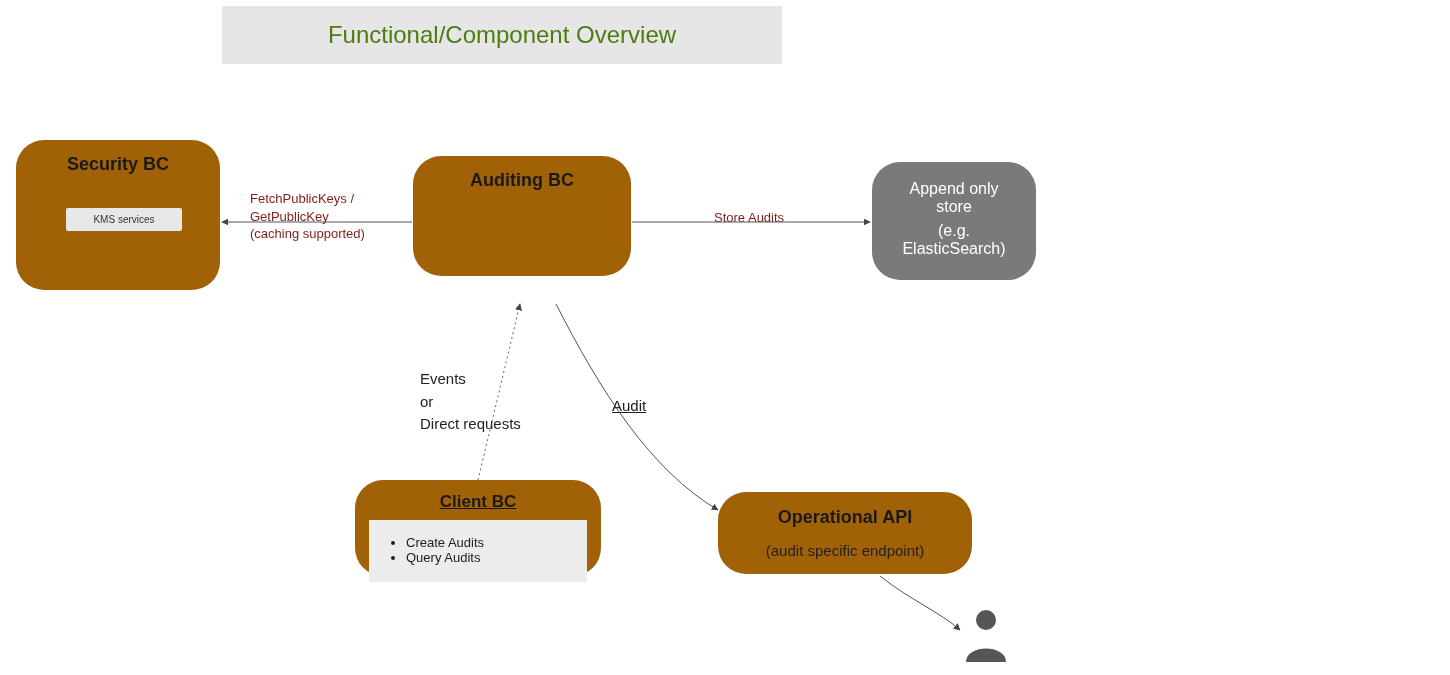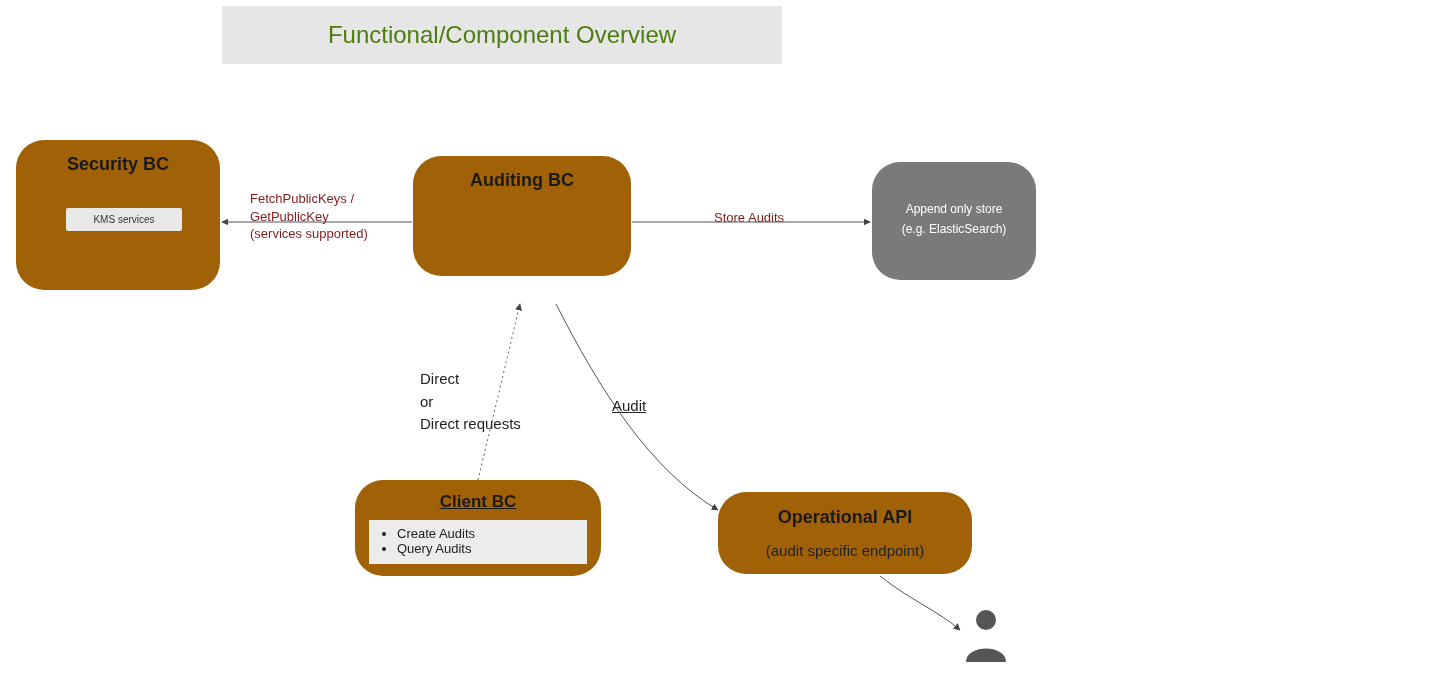--- a/index.html
+++ b/index.html
@@ -71,21 +71,21 @@
     height: 120px;
   }
   .store {
     left: 872px;
     top: 162px;
     width: 164px;
     height: 118px;
     background: #7a7a7a;
     color: #fff;
     text-align: center;
-    font-size: 12px;
+    font-size: 16px;
     display: flex;
     flex-direction: column;
     align-items: center;
     justify-content: center;
     gap: 6px;
   }
   .client {
     left: 355px;
     top: 480px;
     width: 246px;
@@ -96,21 +96,21 @@
     font-size: 17px;
     text-decoration: underline;
   }
   .client .listbox {
     background: #ececec;
     margin-top: 8px;
     padding: 6px 6px 8px 6px;
     font-size: 13px;
   }
   .client .listbox ul {
-    margin: 0;
+    margin: 9px;
     padding-left: 22px;
   }
   .opapi {
     left: 718px;
     top: 492px;
     width: 254px;
     height: 82px;
     display: flex;
     flex-direction: column;
     align-items: center;
@@ -205,25 +205,25 @@
   </div>
 
   <div class="node opapi">
     <div class="node-title">Operational API</div>
     <div class="sub">(audit specific endpoint)</div>
   </div>
 
   <div class="label label-fetch">
     <div>FetchPublicKeys /</div>
     <div>GetPublicKey</div>
-    <div>(services supported)</div>
+    <div>(caching supported)</div>
   </div>
   <div class="label label-store">Store Audits</div>
   <div class="label label-events">
-    <div>Direct</div>
+    <div>Events</div>
     <div>or</div>
     <div>Direct requests</div>
   </div>
   <div class="label label-audit">Audit</div>
 
   <svg class="overlay">
     <defs>
       <marker id="arrow" viewBox="0 0 10 10" refX="9" refY="5" markerWidth="7" markerHeight="7" orient="auto-start-reverse">
         <path d="M 0 0 L 10 5 L 0 10 z" fill="#444"></path>
       </marker>

